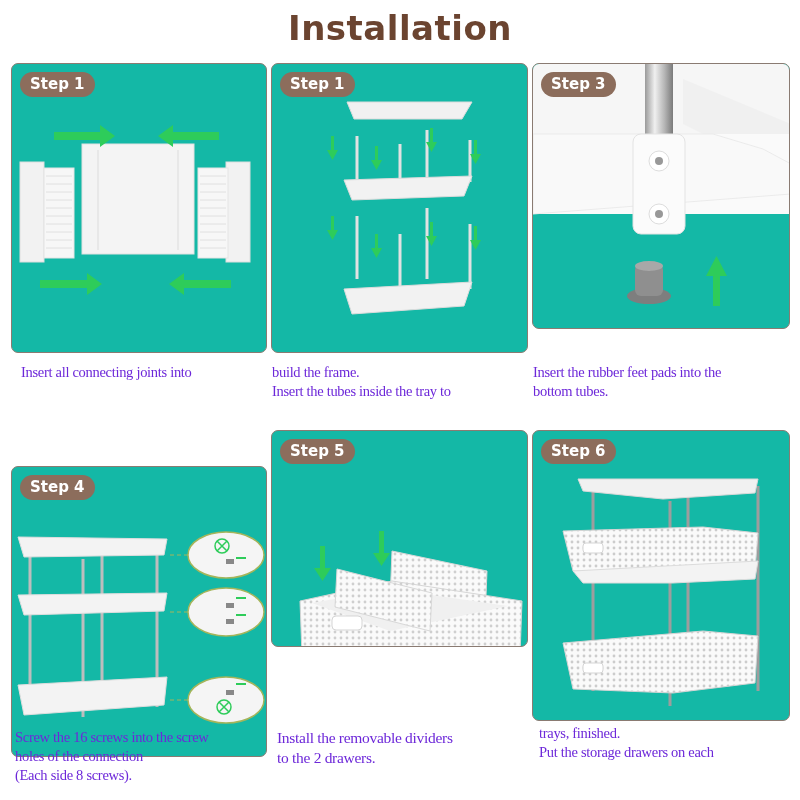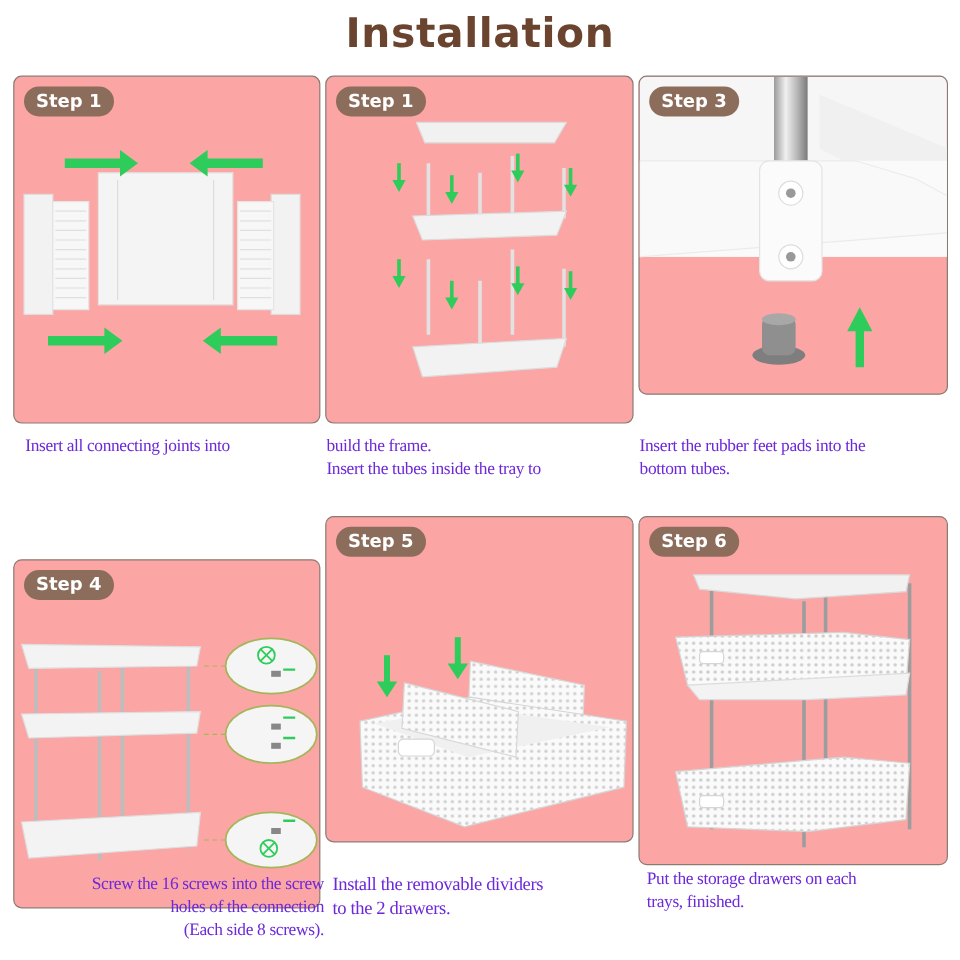--- a/index.html
+++ b/index.html
@@ -1,18 +1,18 @@
 <!DOCTYPE html>
 <html><head>
 <meta charset="utf-8">
 <style>
   html,body{margin:0;padding:0;background:#ffffff;}
   body{width:800px;height:800px;position:relative;overflow:hidden;font-family:"Liberation Sans",sans-serif;}
   .title{position:absolute;left:0;top:8px;width:800px;text-align:center;font-family:"DejaVu Sans",sans-serif;font-weight:bold;font-size:34px;color:#6b4430;letter-spacing:0.5px;}
-  .panel{position:absolute;border:1.5px solid #8a7b72;border-radius:7px;background:#fca5a5;overflow:hidden;box-sizing:border-box;padding-left:18px;}
+  .panel{position:absolute;border:1.5px solid #8a7b72;border-radius:7px;background:#14b8a6;overflow:hidden;box-sizing:border-box;padding-left:18px;}
   .badge{position:absolute;left:8px;top:8px;background:#8c6d5c;color:#fff;font-family:"DejaVu Sans",sans-serif;font-weight:bold;font-size:15px;padding:3px 10px 4px 10px;border-radius:14px;z-index:5;}
   .caption{position:absolute;font-size:14.5px;line-height:19px;color:#6d28d9;font-family:Liberation Serif, serif;font-weight:normal;letter-spacing:-0.3px;}
   svg{position:absolute;left:0;top:0;}
 </style>
 </head>
 <body>
 
 <div class="title">Installation</div>
 
 <div class="panel" style="left:11px;top:63px;width:256px;height:290px;">
@@ -201,27 +201,27 @@
     </g>
     <g>
       <ellipse cx="214" cy="233" rx="38" ry="23" fill="#f5f5f5" stroke="#a5b55a" stroke-width="1.5"></ellipse>
       <rect x="214" y="223" width="8" height="5" fill="#888"></rect>
       <line x1="224" y1="217" x2="234" y2="217" stroke="#2ecc5a" stroke-width="2"></line>
       <circle cx="212" cy="240" r="7" fill="none" stroke="#2ecc5a" stroke-width="1.5"></circle>
       <path d="M207,235 L217,245 M217,235 L207,245" stroke="#2ecc5a" stroke-width="1.5"></path>
     </g>
   </svg>
 </div>
-<div class="caption" style="left:15px;top:728px;width:255px;text-align:right;">
+<div class="caption" style="left:15px;top:728px;width:255px;">
   <div>Screw the 16 screws into the screw</div>
   <div>holes of the connection</div>
   <div>(Each side 8 screws).</div>
 </div>
 
-<div class="panel" style="left:271px;top:430px;width:257px;height:272px;">
+<div class="panel" style="left:271px;top:430px;width:257px;height:217px;">
   <div class="badge">Step 5</div>
   <svg width="257" height="291">
     <defs>
       <pattern id="mesh" width="6" height="6" patternUnits="userSpaceOnUse">
         <rect width="6" height="6" fill="#fafafa"></rect>
         <circle cx="3" cy="3" r="1.4" fill="#cfcfcf"></circle>
       </pattern>
     </defs>
 
     <polygon points="120,120 215,140 213,190 118,170" fill="url(#mesh)" stroke="#d8d8d8"></polygon>
@@ -267,15 +267,15 @@
     <polygon points="30,100 170,96 225,102 222,140 140,148 40,140" fill="url(#mesh2)" stroke="#d5d5d5"></polygon>
     <rect x="50" y="112" width="20" height="10" rx="3" fill="#fff" stroke="#d5d5d5"></rect>
 
     <polygon points="40,140 225,130 222,148 140,152 50,152" fill="#f3f3f3" stroke="#dcdcdc"></polygon>
 
     <polygon points="30,212 170,200 225,205 222,252 140,262 40,258" fill="url(#mesh2)" stroke="#d5d5d5"></polygon>
     <rect x="50" y="232" width="20" height="10" rx="3" fill="#fff" stroke="#d5d5d5"></rect>
   </svg>
 </div>
 <div class="caption" style="left:539px;top:724px;width:255px;">
+  <div>trays, finished.</div>
   <div>Put the storage drawers on each</div>
-  <div>trays, finished.</div>
 </div>
 
 </body></html>

